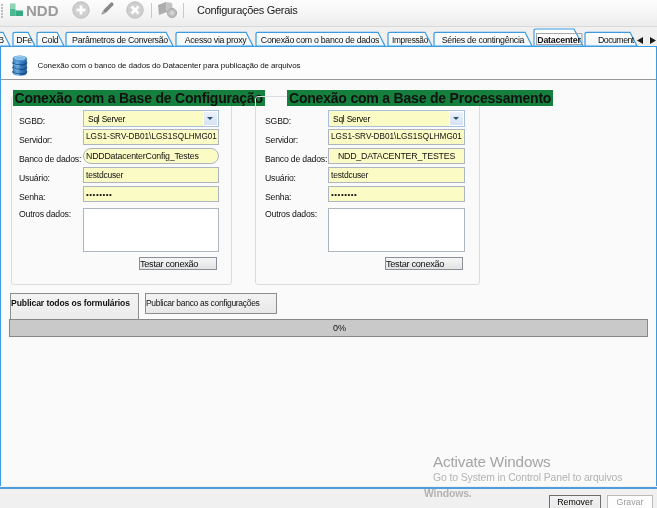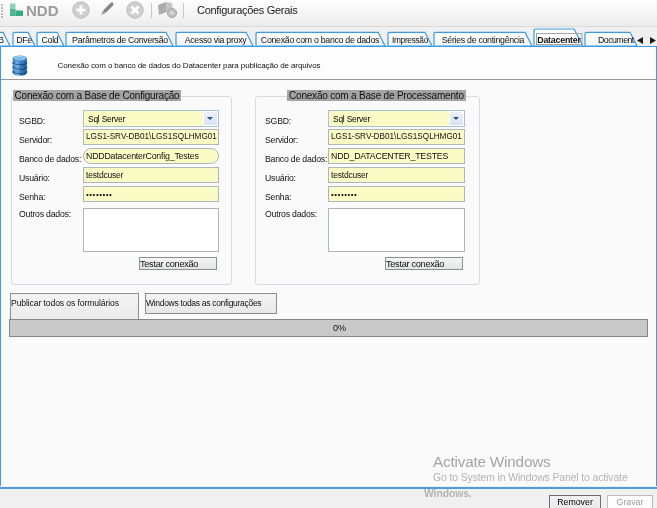--- a/index.html
+++ b/index.html
@@ -6,35 +6,35 @@
   body{width:657px;height:508px;overflow:hidden;font-family:"Liberation Sans",sans-serif;background:#f0f0f0;position:relative;}
   .abs{position:absolute;}
   
   #toolbar{left:0;top:0;width:657px;height:26px;background:linear-gradient(#fdfdfd,#f2f2f3 70%,#ececed);border-bottom:1px solid #d9d9d9;}
   #title{left:197px;top:4px;font-size:11px;color:#1b1b1b;letter-spacing:-0.3px;}
   
   #tabsvg{left:0;top:26px;}
   
   #page{left:0;top:47px;width:657px;height:439px;background:#fafafa;border-left:1px solid #3d9be1;border-right:1px solid #3d9be1;box-sizing:border-box;}
   #band{left:1px;top:47px;width:655px;height:32px;background:#fdfdfd;border-bottom:1px solid #989898;}
-  #bandtext{left:37.5px;top:61px;font-size:8px;letter-spacing:-0.1px;color:#111;white-space:nowrap;margin-left:20px;}
+  #bandtext{left:37.5px;top:61px;font-size:8px;letter-spacing:-0.1px;color:#111;white-space:nowrap;}
   
   .group{border:1px solid #d8dce0;border-radius:3px;}
   #g1{left:11px;top:96px;width:219px;height:187px;}
   #g2{left:255px;top:96px;width:223px;height:187px;}
-  .gtitle{font-size:10px;letter-spacing:-0.2px;color:#111;background:#a3a3a3;padding:0 2px;white-space:nowrap;}
+  .gtitle{font-size:14px;letter-spacing:-0.2px;color:#111;background:#15803d;padding:0 2px;white-space:nowrap;font-weight:bold;}
   .lbl{font-size:8.7px;letter-spacing:-0.2px;color:#111;white-space:nowrap;}
   .inp{box-sizing:border-box;height:16px;background:#fbfbc6;border:1px solid #adb6be;font-size:8.5px;letter-spacing:-0.2px;color:#111;line-height:14px;padding:0 2px;white-space:nowrap;overflow:hidden;}
   .ta{box-sizing:border-box;background:#fff;border:1px solid #adb6be;}
   .btn{box-sizing:border-box;border:1px solid #8a9097;background:linear-gradient(#f6f6f6,#e2e3e3);font-size:9.2px;letter-spacing:-0.3px;color:#111;text-align:left;white-space:nowrap;}
   .combo{box-sizing:border-box;height:17px;background:#fbfbc6;border:1px solid #a9c0da;}
   .combobtn{position:absolute;right:0px;top:0px;width:15px;height:15px;background:linear-gradient(#eef3fb,#d4e0f3);box-shadow:inset 0 0 0 1px #fff;}
   .arrow{position:absolute;left:3.5px;top:6px;width:0;height:0;border-left:3.8px solid transparent;border-right:3.8px solid transparent;border-top:3.8px solid #2b5379;}
   
-  #pub1{left:10px;top:293px;width:129px;height:38px;line-height:19px;font-size:8.6px;letter-spacing:-0.1px;background:linear-gradient(#f3f3f3,#e8e8e8);border:1px solid #8d8d8d;}
+  #pub1{left:10px;top:293px;width:129px;height:38px;line-height:19px;font-size:8.6px;letter-spacing:-0.1px;background:linear-gradient(#f3f3f3,#e8e8e8);border:1px solid #8d8d8d;font-weight:bold;}
   #pub2{left:145px;top:293px;width:132px;height:21px;line-height:19px;font-size:8.5px;letter-spacing:-0.3px;background:linear-gradient(#f3f3f3,#e8e8e8);border:1px solid #8d8d8d;}
   #prog{left:9px;top:319px;width:639px;height:18px;box-sizing:border-box;background:#c9c9c9;border:1px solid #878787;}
   #progtext{left:333px;top:323px;font-size:9px;color:#111;}
   #blueline{left:0;top:487px;width:657px;height:2px;background:#4f9ddc;}
   #strip{left:0;top:489px;width:657px;height:19px;background:#f0f0f0;}
   #remover{left:549px;top:495px;width:52px;height:22px;line-height:13px;font-size:8.8px;background:linear-gradient(#f2f2f2,#e4e4e4);border:1px solid #6e6e6e;box-shadow:inset 0 0 0 1px #eef2f7;text-align:center;box-sizing:border-box;}
   #gravar{left:607px;top:495px;width:46px;height:22px;line-height:13px;font-size:8.8px;background:#fdfdfd;border:1px solid #bcbcbc;color:#9b9b9b;text-align:center;box-sizing:border-box;}
   
   #wm1{left:433px;top:453px;font-size:15.3px;letter-spacing:-0.2px;color:#a5a5a5;z-index:50;}
   #wm2{left:433px;top:471.5px;font-size:10.4px;letter-spacing:-0.1px;color:#b3b3b3;z-index:50;}
@@ -180,33 +180,33 @@
   <div class="abs lbl" style="left:265px;top:116px;">SGBD:</div>
   <div class="abs combo" style="left:328px;top:110px;width:137px;">
     <div class="abs" style="left:4px;top:3px;font-size:8.4px;letter-spacing:-0.2px;">Sql Server</div>
     <div class="combobtn">
       <div class="arrow"></div>
     </div>
   </div>
   <div class="abs lbl" style="left:265px;top:134.5px;">Servidor:</div>
   <div class="abs inp" style="left:328px;top:129px;width:137px;font-size:8.2px;letter-spacing:0;">LGS1-SRV-DB01\LGS1SQLHMG01</div>
   <div class="abs lbl" style="left:265px;top:153.5px;">Banco de dados:</div>
-  <div class="abs inp" style="left:328px;top:148px;width:137px;font-size:8.8px;">NDD_DATACENTER_TESTES</div>
+  <div class="abs inp" style="left:328px;top:148px;width:137px;font-size:8.8px;text-align:center;">NDD_DATACENTER_TESTES</div>
   <div class="abs lbl" style="left:265px;top:172.5px;">Usuário:</div>
   <div class="abs inp" style="left:328px;top:167px;width:137px;">testdcuser</div>
   <div class="abs lbl" style="left:265px;top:191.5px;">Senha:</div>
   <div class="abs inp" style="left:328px;top:186px;width:137px;letter-spacing:0.5px;font-size:8px;line-height:15px;">••••••••</div>
   <div class="abs lbl" style="left:265px;top:209px;">Outros dados:</div>
   <div class="abs ta" style="left:328px;top:208px;width:137px;height:44px;"></div>
   <div class="abs btn" style="left:385px;top:257px;width:78px;height:13px;line-height:12px;">Testar conexão</div>
 
   <div class="abs btn" id="pub1">Publicar todos os formulários</div>
-  <div class="abs btn" id="pub2">Windows todas as configurações</div>
+  <div class="abs btn" id="pub2">Publicar banco as configurações</div>
   <div class="abs" id="prog"></div>
   <div class="abs" id="progtext">0%</div>
   <div class="abs" id="blueline"></div>
   <div class="abs" id="strip"></div>
   <div class="abs" id="remover">Remover</div>
   <div class="abs" id="gravar">Gravar</div>
 
   <div class="abs" id="wm1">Activate Windows</div>
-  <div class="abs" id="wm2">Go to System in Windows Panel to activate</div>
+  <div class="abs" id="wm2">Go to System in Control Panel to arquivos</div>
   <div class="abs" id="wm3">Windows.</div>
 
 </body></html>

